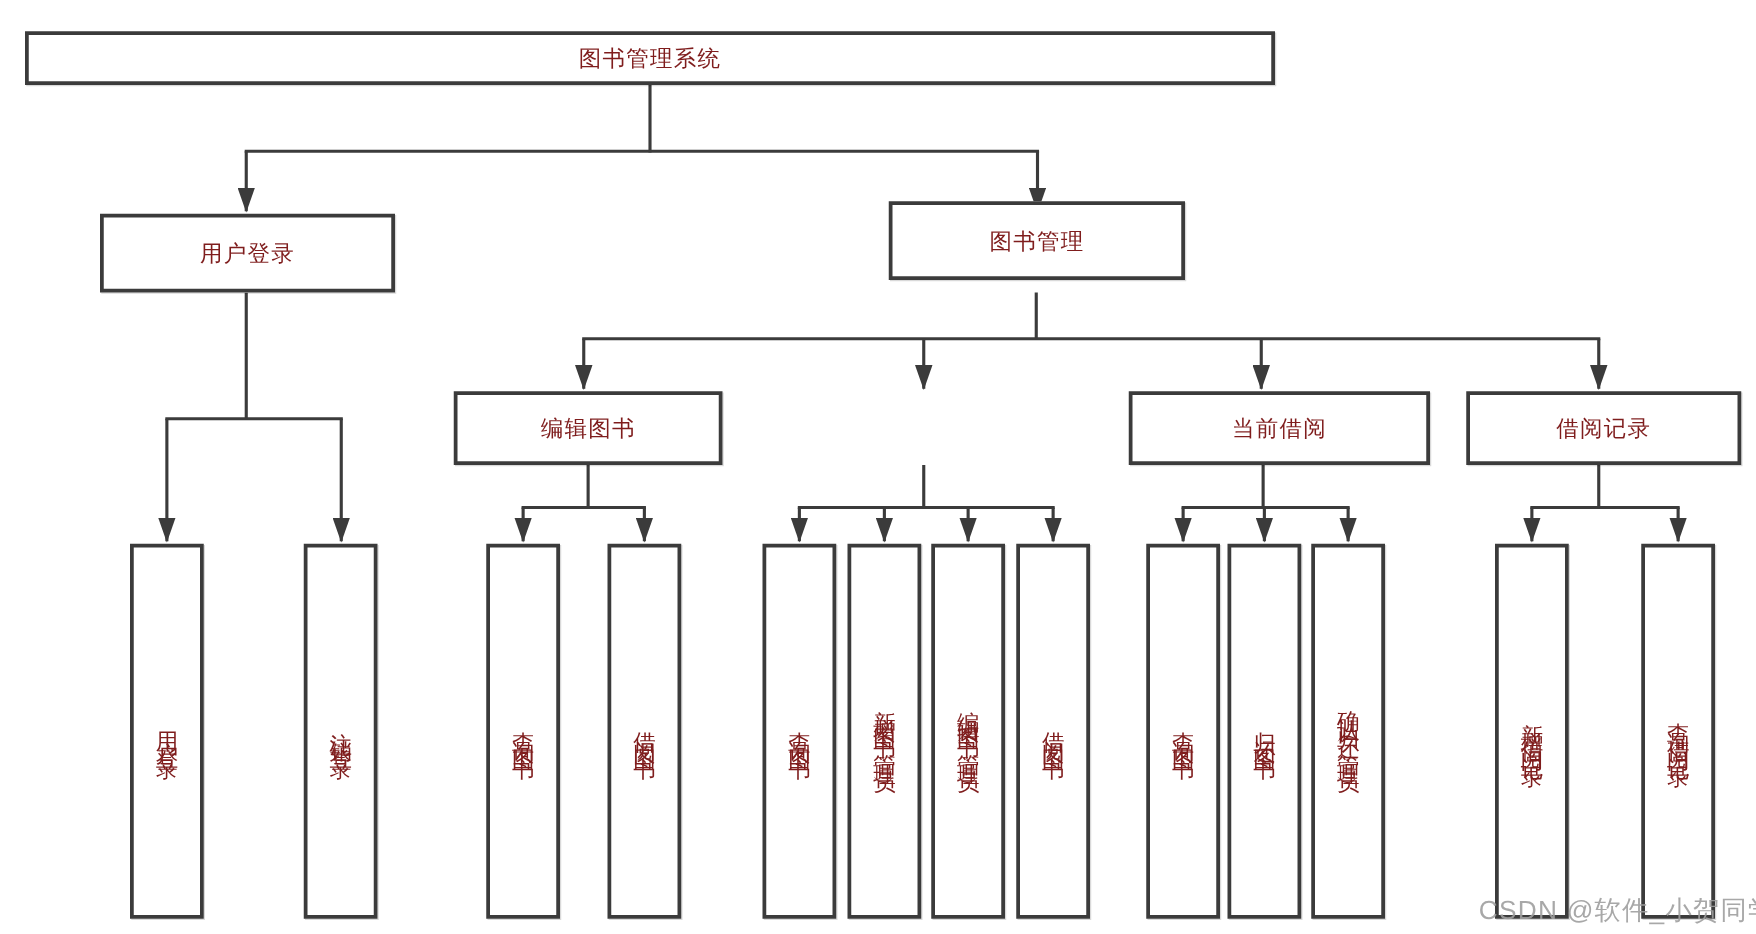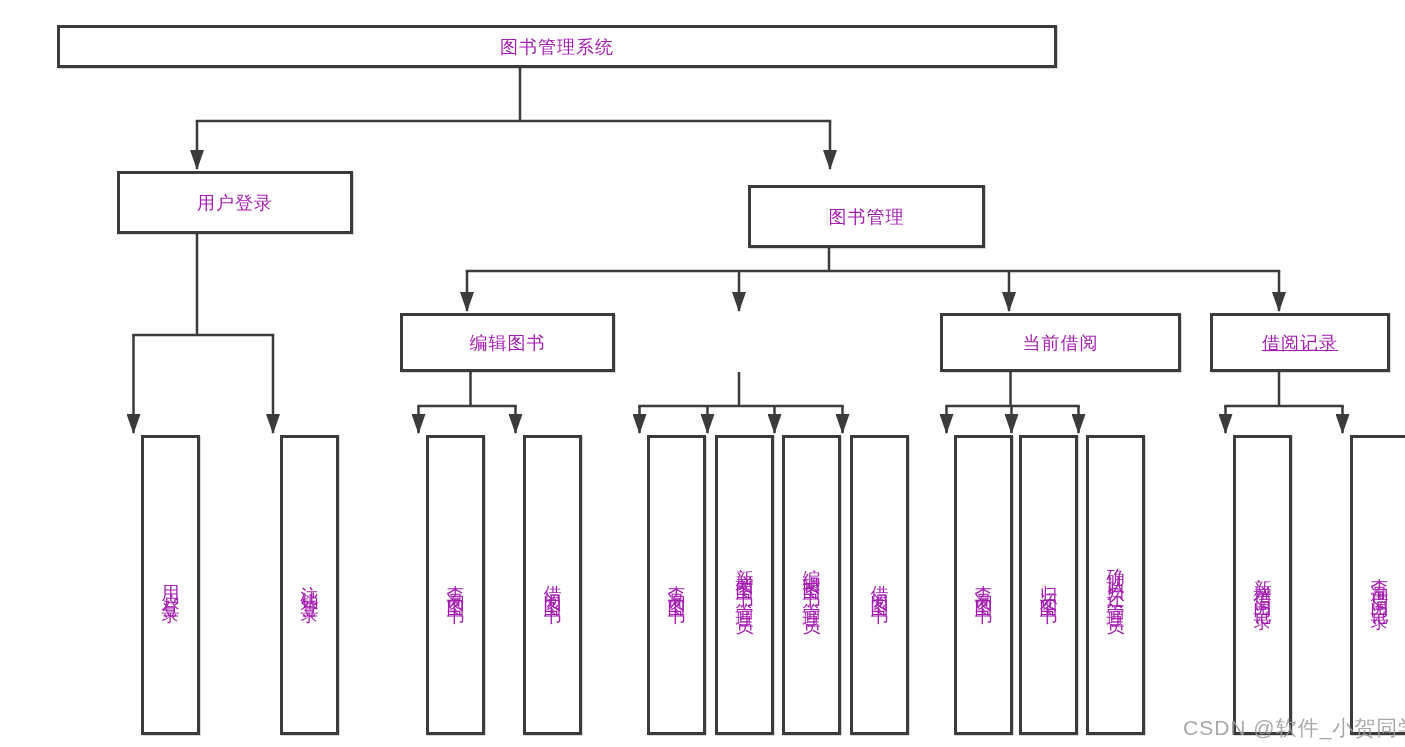--- a/index.html
+++ b/index.html
@@ -22,44 +22,43 @@
     pointer-events: none;
   }
   .node {
     position: absolute;
     box-sizing: border-box;
     background: #ffffff;
     border: 3px solid #3b3b3b;
     display: flex;
     align-items: center;
     justify-content: center;
-    color: #a21caf;
+    color: #7f1d1d;
     font-size: 18px;
     letter-spacing: 1px;
     z-index: 2;
     box-shadow: 1px 1px 0 rgba(0,0,0,0.15);
-    margin-left: 37px;
   }
   .node.vert {
     writing-mode: vertical-rl;
     text-orientation: mixed;
     letter-spacing: 7px;
     line-height: 1;
   }
   
   .n-root   { left: 20px;  top: 25px;  width: 1000px; height: 43px; }
   
   .n-l2a    { left: 80px;  top: 171px; width: 236px;  height: 63px; }
-  .n-l2b    { left: 711px; top: 185px; width: 237px;  height: 63px; }
+  .n-l2b    { left: 711px; top: 161px; width: 237px;  height: 63px; }
   
   .n-l3     { top: 313px; height: 59px; }
   .n-l3a    { left: 363px;  width: 215px; }
   .n-l3b    { left: 633px;  width: 212px; }
   .n-l3c    { left: 903px;  width: 241px; }
-  .n-l3d    { left: 1173px; width: 180px; text-decoration: underline; }
+  .n-l3d    { left: 1173px; width: 220px; }
   
   .leaf     { top: 435px; height: 300px; width: 59px; }
   .n-g1a { left: 104px; }  .n-g1b { left: 243px; }
   .n-g2a { left: 389px; }  .n-g2b { left: 486px; }
   .n-g3a { left: 610px; }  .n-g3b { left: 678px; }
   .n-g3c { left: 745px; }  .n-g3d { left: 813px; }
   .n-g4a { left: 917px; }  .n-g4b { left: 982px; }
   .n-g4c { left: 1049px; }
   .n-g5a { left: 1196px; } .n-g5b { left: 1313px; }
   .watermark {

